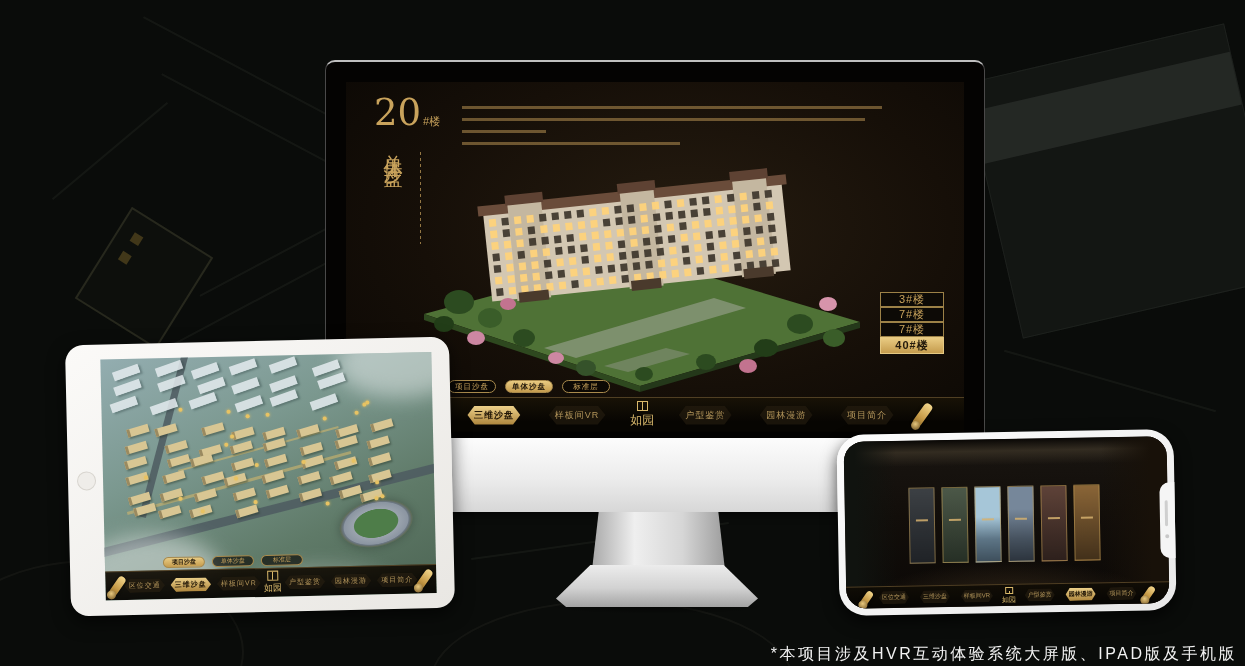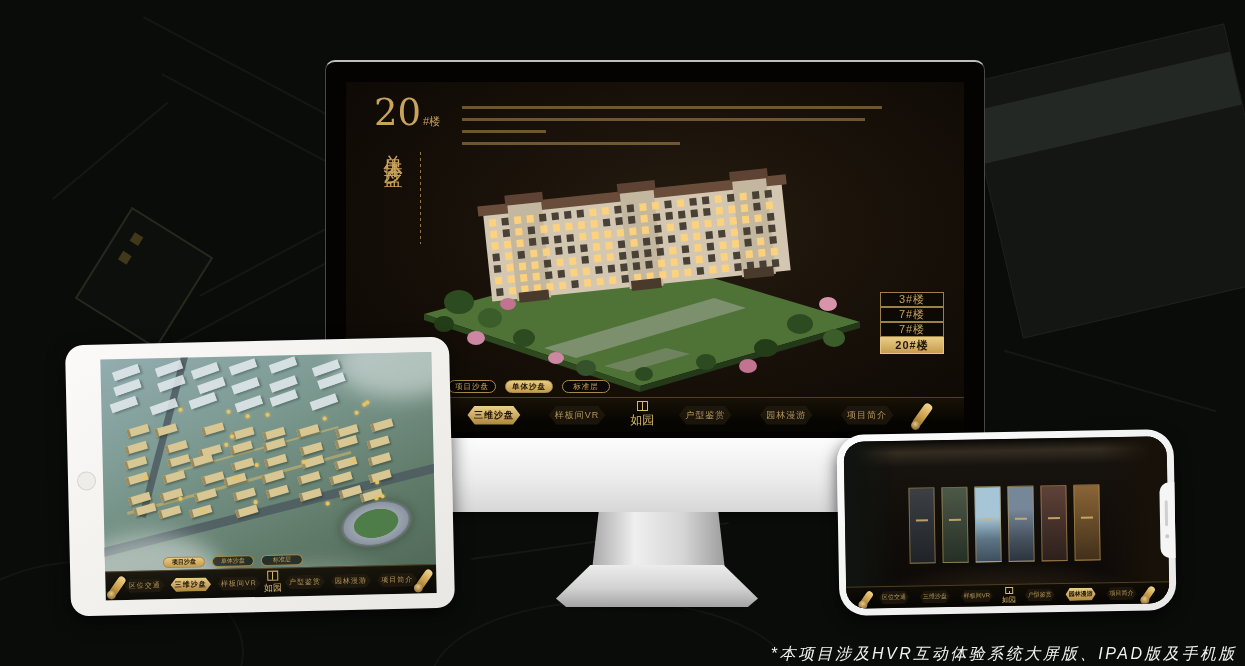--- a/index.html
+++ b/index.html
@@ -35,21 +35,21 @@
   .scroll::after{content:"";position:absolute;left:50%;bottom:-4px;transform:translateX(-50%);
     width:9px;height:9px;border-radius:50%;background:radial-gradient(circle at 40% 40%,#e8c87e,#6b4d1c);}
   .pill-tab{display:flex;align-items:center;justify-content:center;border:1px solid #a98a4c;
     border-radius:7px;color:#c9a35c;background:rgba(8,6,3,0.65);white-space:nowrap;}
   .pill-tab.active{background:linear-gradient(180deg,#e9cb82,#c59c4e);color:#241a0c;font-weight:bold;}
 
   
   .page-title{position:absolute;left:0;top:2px;width:100%;text-align:center;color:#fafafa;
     font-size:45px;font-weight:bold;letter-spacing:12px;}
   .footnote{position:absolute;right:8px;bottom:1px;color:#f2f2f2;font-size:16px;
-    letter-spacing:2.5px;font-weight:500;font-style:italic;}
+    letter-spacing:2.5px;font-weight:500;}
 
   
   .m-screen{position:absolute;left:325px;top:60px;width:660px;height:378px;background:#040302;
     border-radius:10px 10px 0 0;border-top:2px solid rgba(225,225,225,0.85);
     border-left:1px solid rgba(160,160,160,0.45);border-right:1px solid rgba(160,160,160,0.45);
     box-sizing:border-box;}
   .ms-content{position:absolute;left:20px;top:20px;width:618px;height:350px;overflow:hidden;
     background:radial-gradient(ellipse at 55% 42%,#261c10 0%,#160f08 55%,#0a0704 100%);}
   .hero{position:absolute;left:28px;top:12px;color:#c9a35c;}
   .hero .num{font-family:"DejaVu Serif",serif;font-size:37px;line-height:1;}
@@ -380,21 +380,21 @@
           <ellipse cx="344" cy="214" rx="9" ry="7" fill="#c2738f"></ellipse>
           <ellipse cx="182" cy="216" rx="10" ry="8" fill="#35522a"></ellipse>
           <ellipse cx="240" cy="222" rx="9" ry="7" fill="#2c4b20"></ellipse>
           <ellipse cx="152" cy="206" rx="8" ry="6" fill="#cd87a2"></ellipse>
         </svg>
 
         <div class="floor-btns">
           <div class="floor-btn">3#楼</div>
           <div class="floor-btn">7#楼</div>
           <div class="floor-btn">7#楼</div>
-          <div class="floor-btn active">20#楼</div>
+          <div class="floor-btn active">40#楼</div>
         </div>
 
         <div class="m-tabs">
           <div class="pill-tab">项目沙盘</div>
           <div class="pill-tab active">单体沙盘</div>
           <div class="pill-tab">标准层</div>
         </div>
 
         <div class="navbar">
           <span class="nav-item">区位交通</span>

